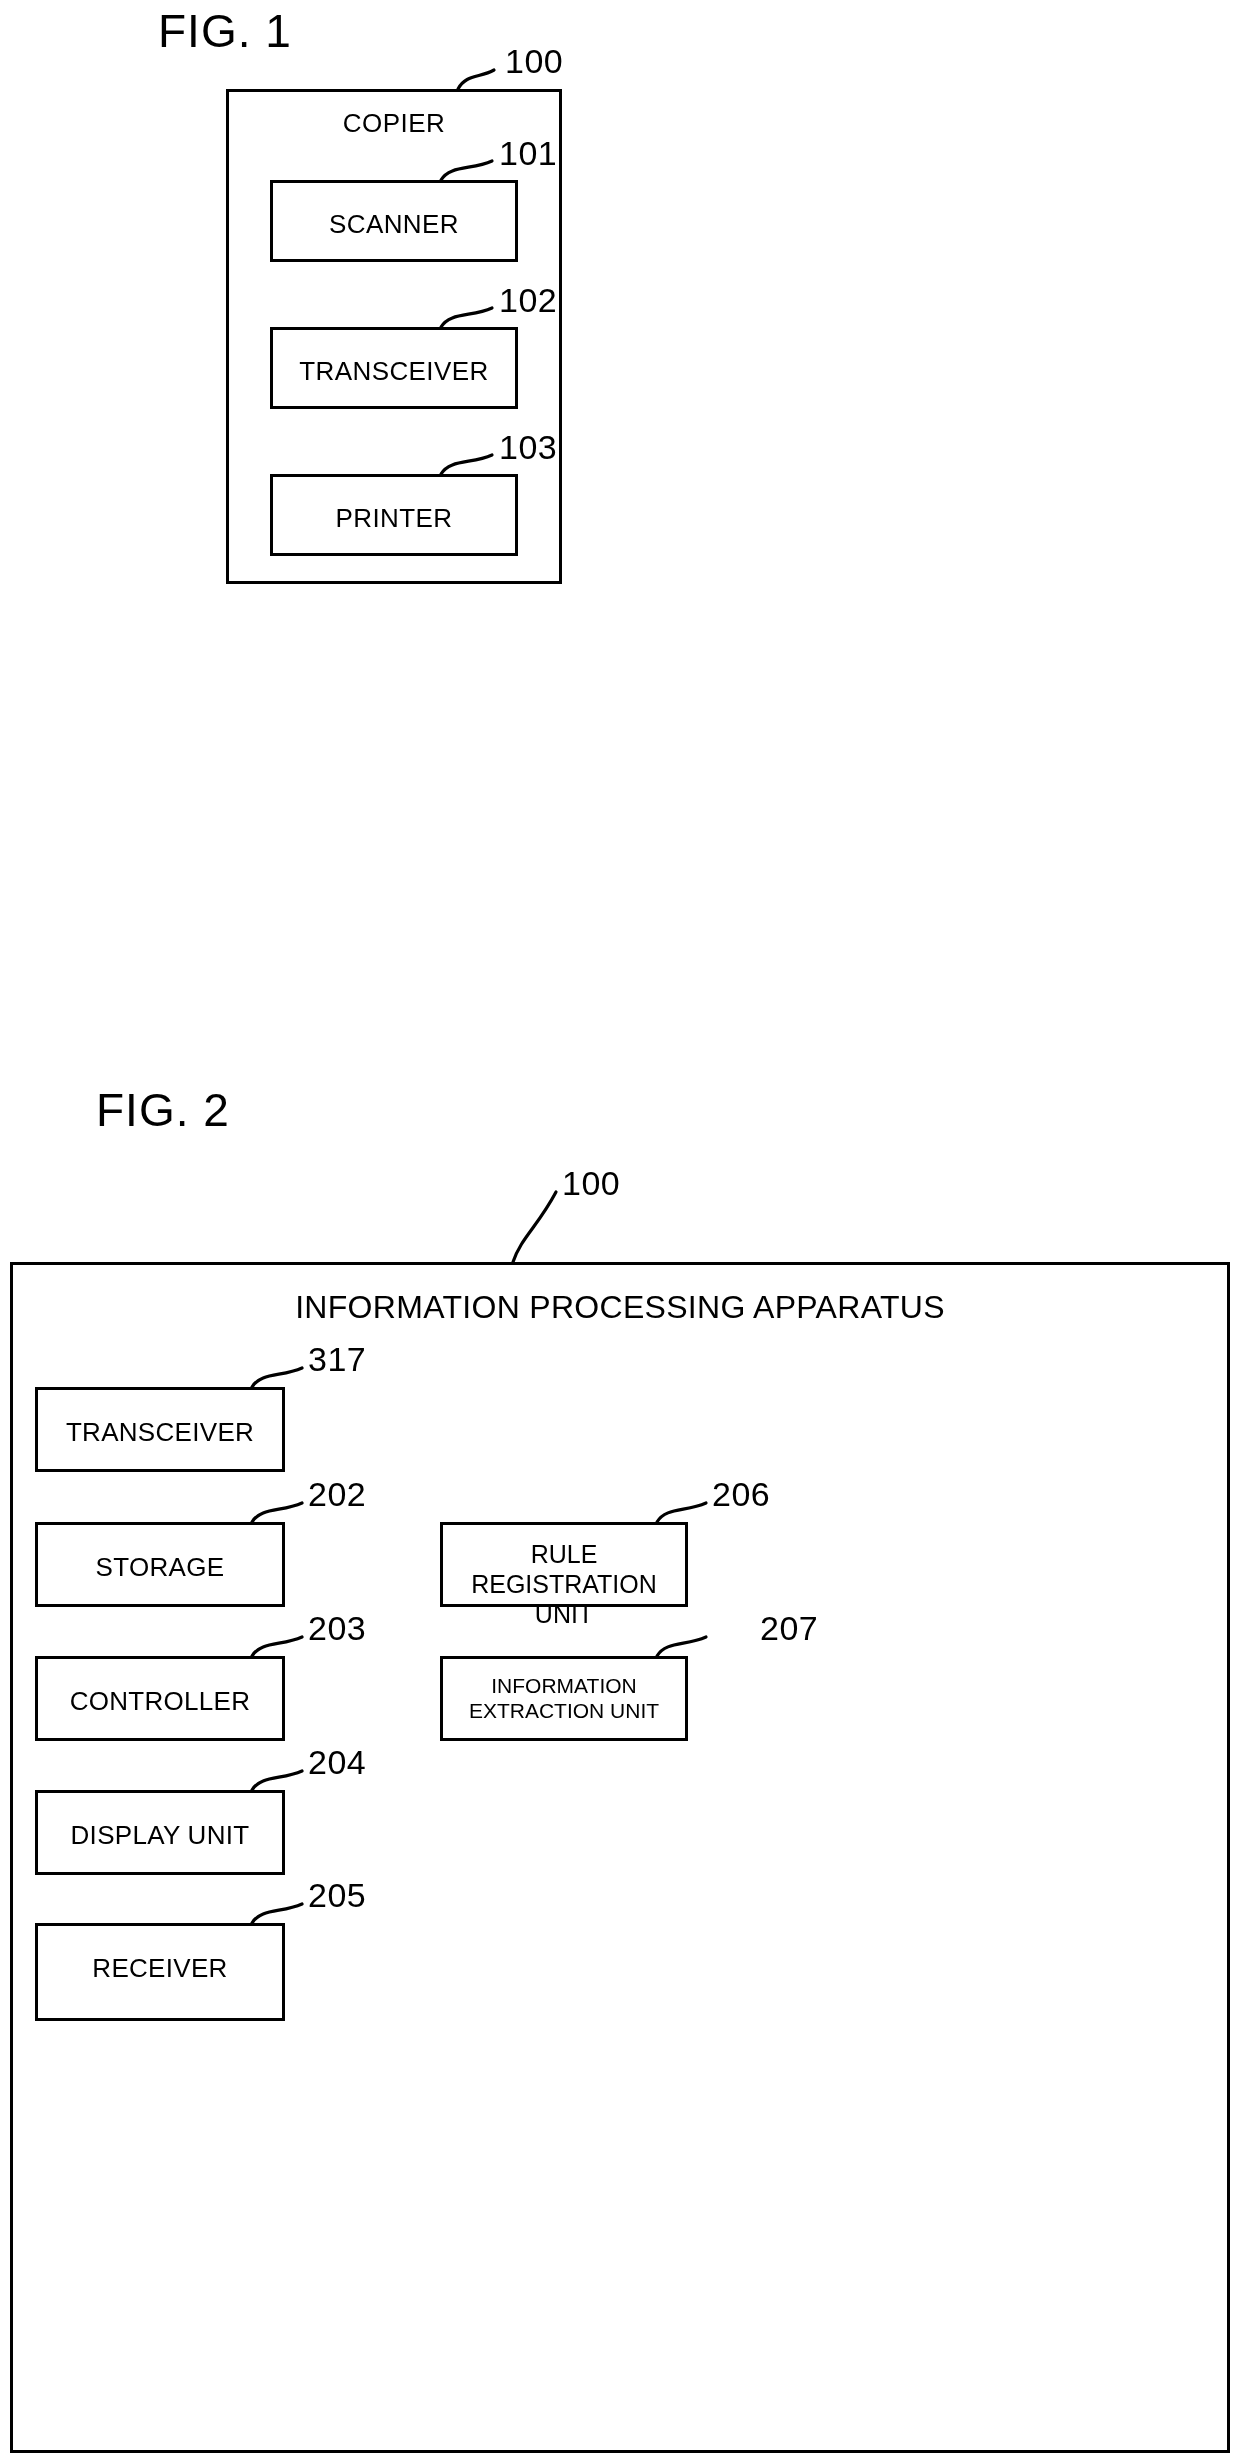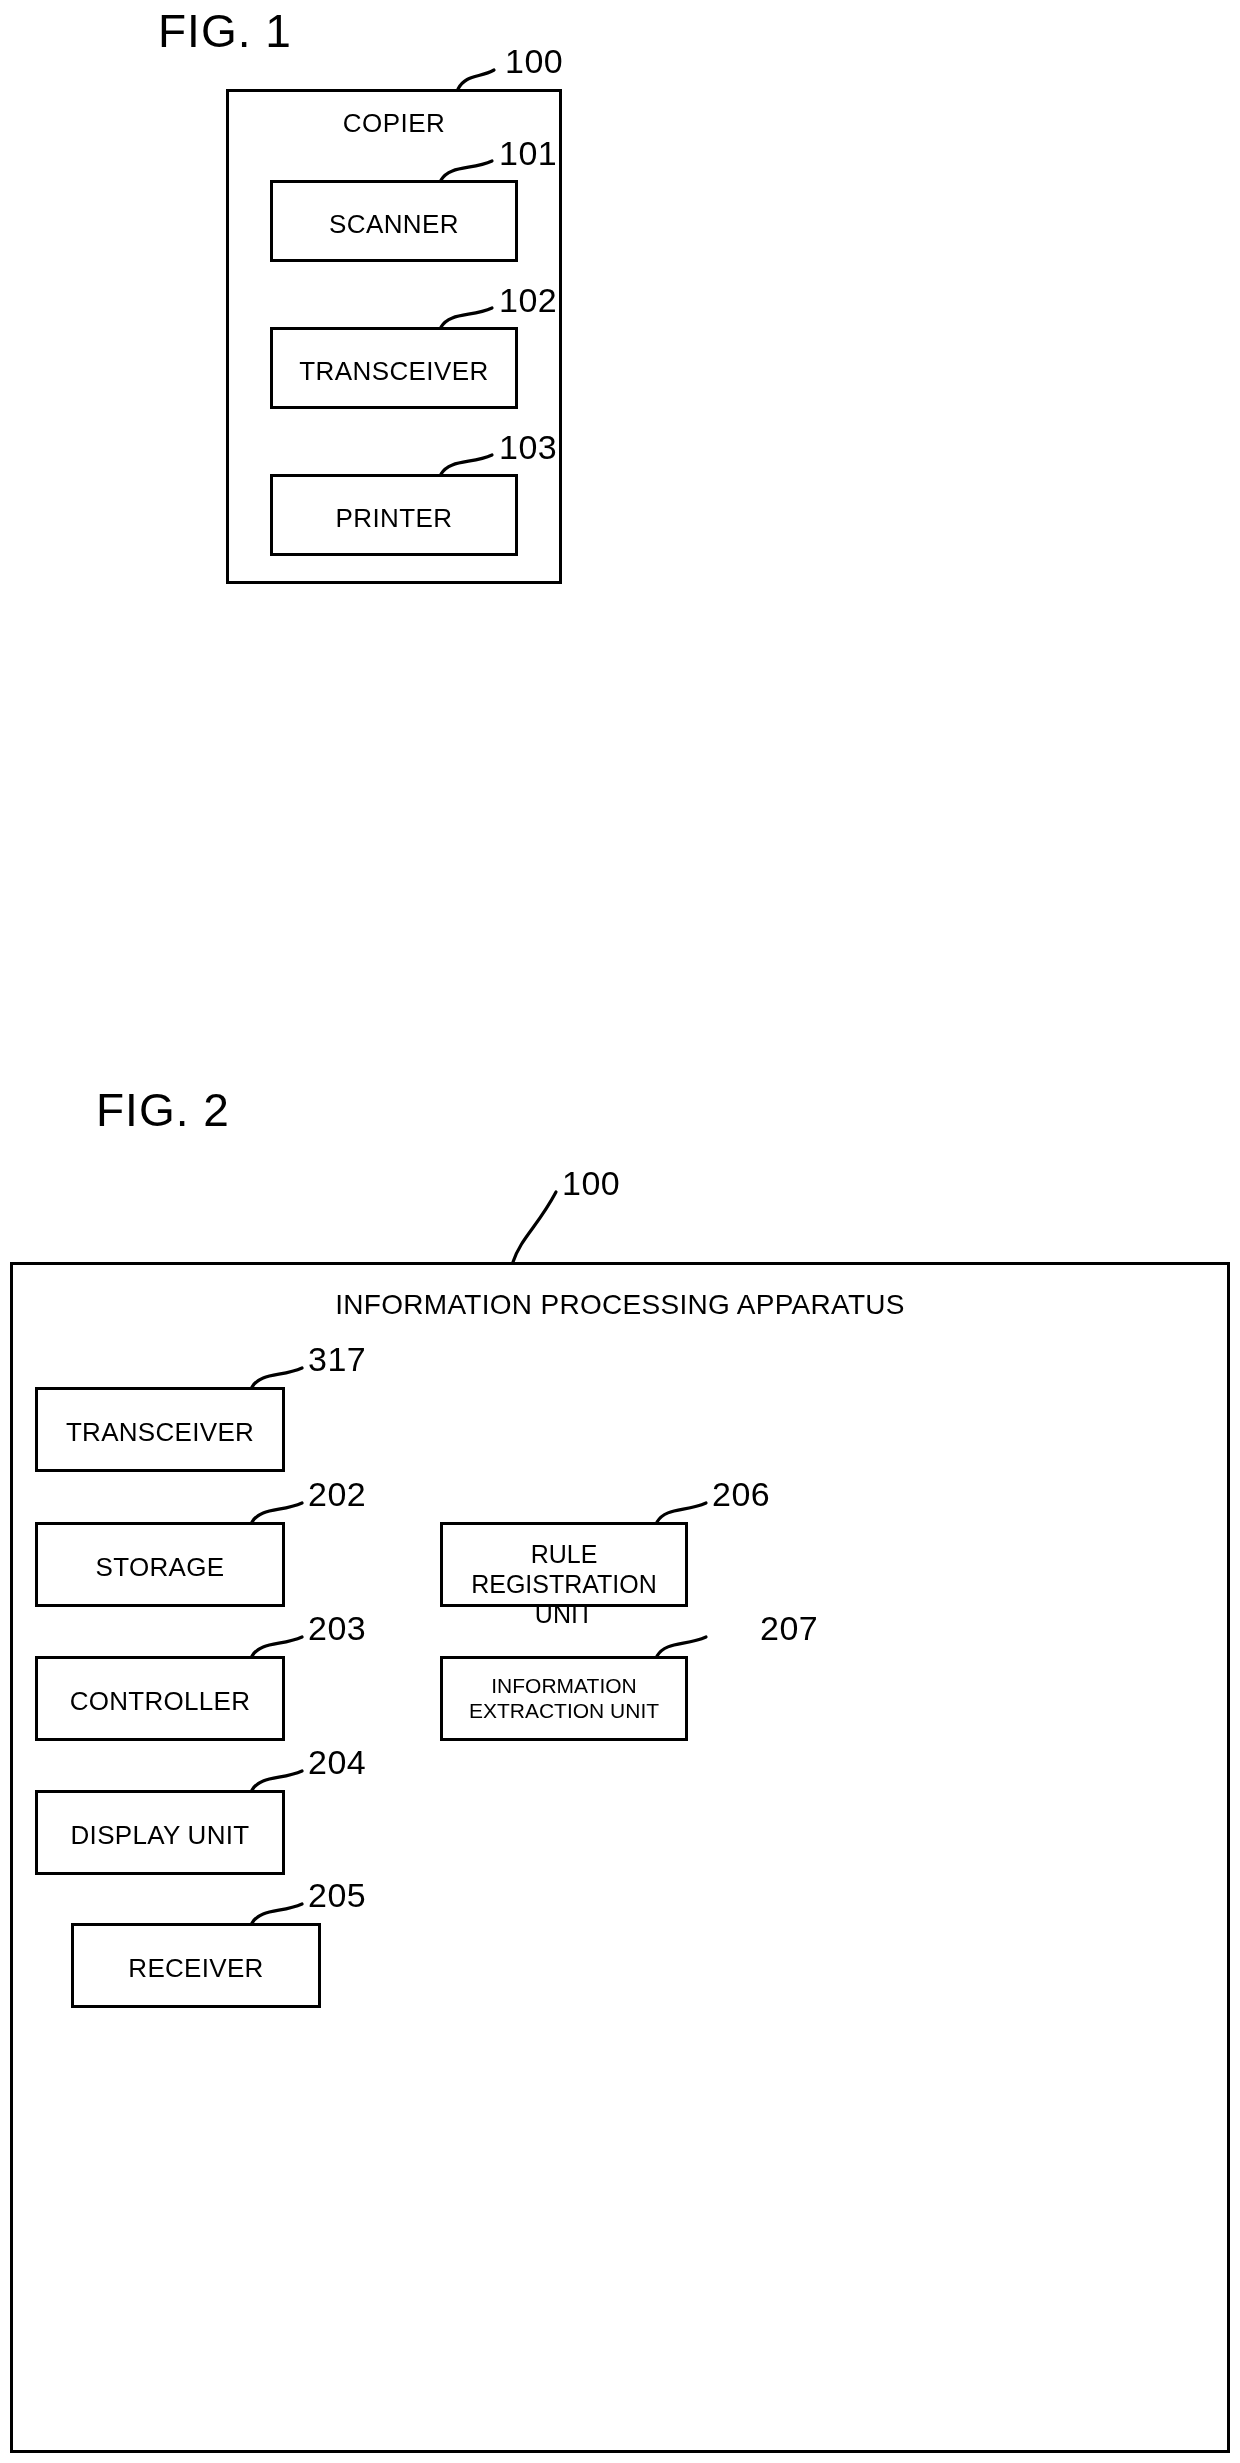--- a/index.html
+++ b/index.html
@@ -82,21 +82,21 @@
   #fig1-transceiver-label { top: 26px; }
   #fig1-printer-box     { left: 270px; top: 474px; width: 248px; height: 82px; }
   #fig1-printer-label   { top: 26px; }
 
   
   #fig2-apparatus-box {
     left: 10px; top: 1262px; width: 1220px; height: 1191px;
   }
   #fig2-apparatus-label {
     top: 24px;
-    font-size: 28px;
+    font-size: 32px;
     letter-spacing: 0.3px;
   }
 
   
   .f2box {
     position: absolute;
     border: 3px solid #000;
     box-sizing: border-box;
   }
   .f2label {
@@ -105,21 +105,21 @@
     text-align: center;
     font-size: 26px;
     letter-spacing: 0.3px;
     white-space: pre-line;
     line-height: 1.2;
   }
   #f2-transceiver-box { left: 35px;  top: 1387px; width: 250px; height: 85px; }
   #f2-storage-box     { left: 35px;  top: 1522px; width: 250px; height: 85px; }
   #f2-controller-box  { left: 35px;  top: 1656px; width: 250px; height: 85px; }
   #f2-display-box     { left: 35px;  top: 1790px; width: 250px; height: 85px; }
-  #f2-receiver-box    { left: 35px;  top: 1923px; width: 250px; height: 85px; margin-left: 36px; }
+  #f2-receiver-box    { left: 35px;  top: 1923px; width: 250px; height: 98px; }
   .f2label.one-line   { top: 27px; }
 
   #f2-rule-box { left: 440px; top: 1522px; width: 248px; height: 85px; }
   #f2-info-box { left: 440px; top: 1656px; width: 248px; height: 85px; }
   .f2label.two-line { top: 14px; }
   #f2-rule-label { font-size: 25px; letter-spacing: 0px; }
   #f2-info-label { font-size: 21px; letter-spacing: 0px; }
 
   
   .ref-num {

